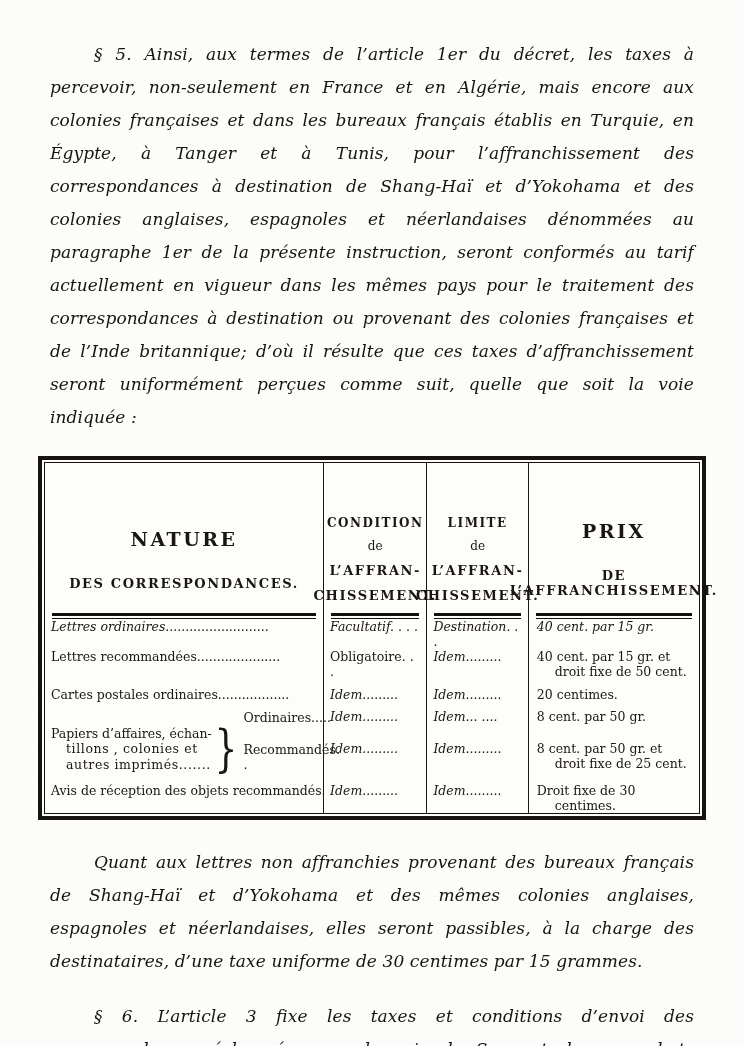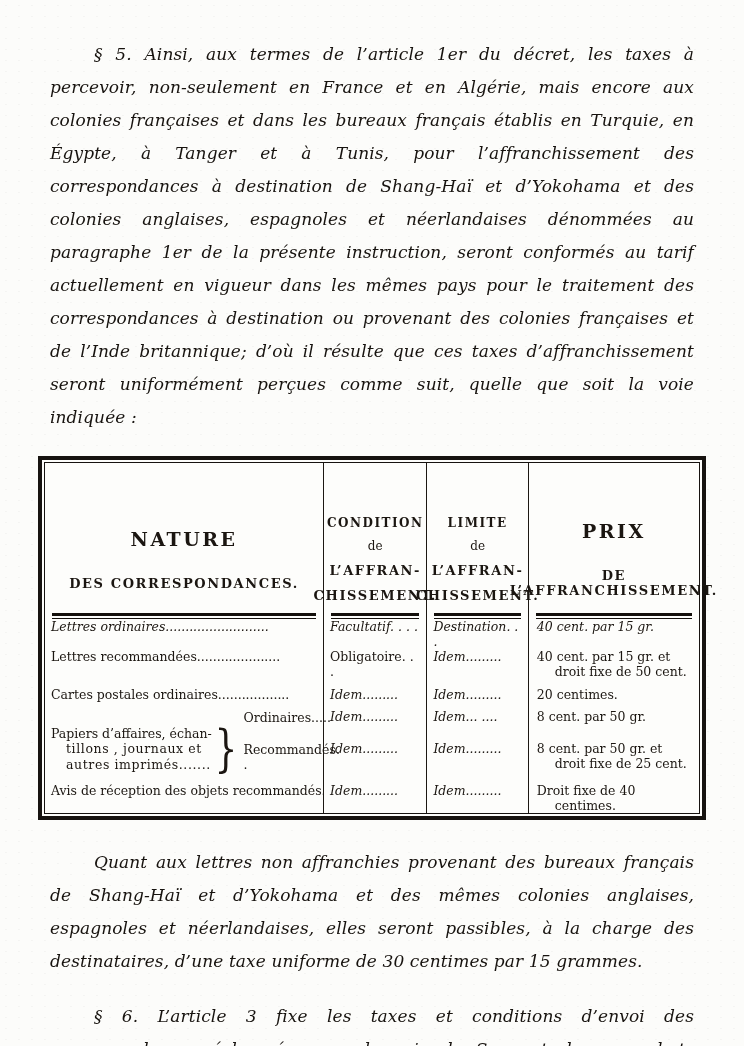--- a/index.html
+++ b/index.html
@@ -151,21 +151,21 @@
             <td class="cell natcell">Cartes postales ordinaires..................</td>
             <td class="cell it">Idem.........</td>
             <td class="cell it">Idem.........</td>
             <td class="cell lastc prix">20 centimes.</td>
           </tr>
           <tr class="grouprow">
             <td class="cell">
               <div class="gwrap">
                 <div class="glabel">
                   <div>Papiers d’affaires, échan-</div>
-                  <div class="ind">tillons , journaux et</div>
+                  <div class="ind">tillons , colonies et</div>
                   <div class="ind">autres imprimés.......</div>
                 </div>
                 <div class="brace">}</div>
                 <div class="gsubs">
                   <div>Ordinaires.....</div>
                   <div>Recommandés. .</div>
                 </div>
               </div>
             </td>
             <td class="cell">
@@ -184,21 +184,21 @@
               <div class="stack">
                 <span>8 cent. par 50 gr.</span>
                 <span>8 cent. par 50 gr. et droit fixe de 25 cent.</span>
               </div>
             </td>
           </tr>
           <tr class="brow lastrow">
             <td class="cell natcell">Avis de réception des objets recommandés. .</td>
             <td class="cell it">Idem.........</td>
             <td class="cell it">Idem.........</td>
-            <td class="cell lastc prix">Droit fixe de 40 centimes.</td>
+            <td class="cell lastc prix">Droit fixe de 30 centimes.</td>
           </tr>
         </tbody>
       </table>
     </div>
   </div>
 
   <p class="para mt1">Quant aux lettres non affranchies provenant des bureaux français de Shang-Haï et d’Yokohama et des mêmes colonies anglaises, espagnoles et néerlandaises, elles seront passibles, à la charge des destinataires, d’une taxe uniforme de 30 centimes par 15 grammes.</p>
 
   <p class="para mt2">§ 6.  L’article 3 fixe les taxes et conditions d’envoi des correspondances échangées, par la voie de Suez et des paquebots français ou anglais, entre la France et l’Algérie, d’une part, et la Chine (moins Shang-Haï et la colonie de Hong-Kong) et le Japon (moins Yokohama), d’autre part. Jusqu’au jour où l’office de Hong-Kong aura fait connaître à quelles conditions il peut assurer la transmission des correspondances pour la Chine (y compris les villes d’Amoy, Canton, Fou-Chou, Macao et Swatow), il ne pourra être admis pour cette destination, aussi bien</p>
 

